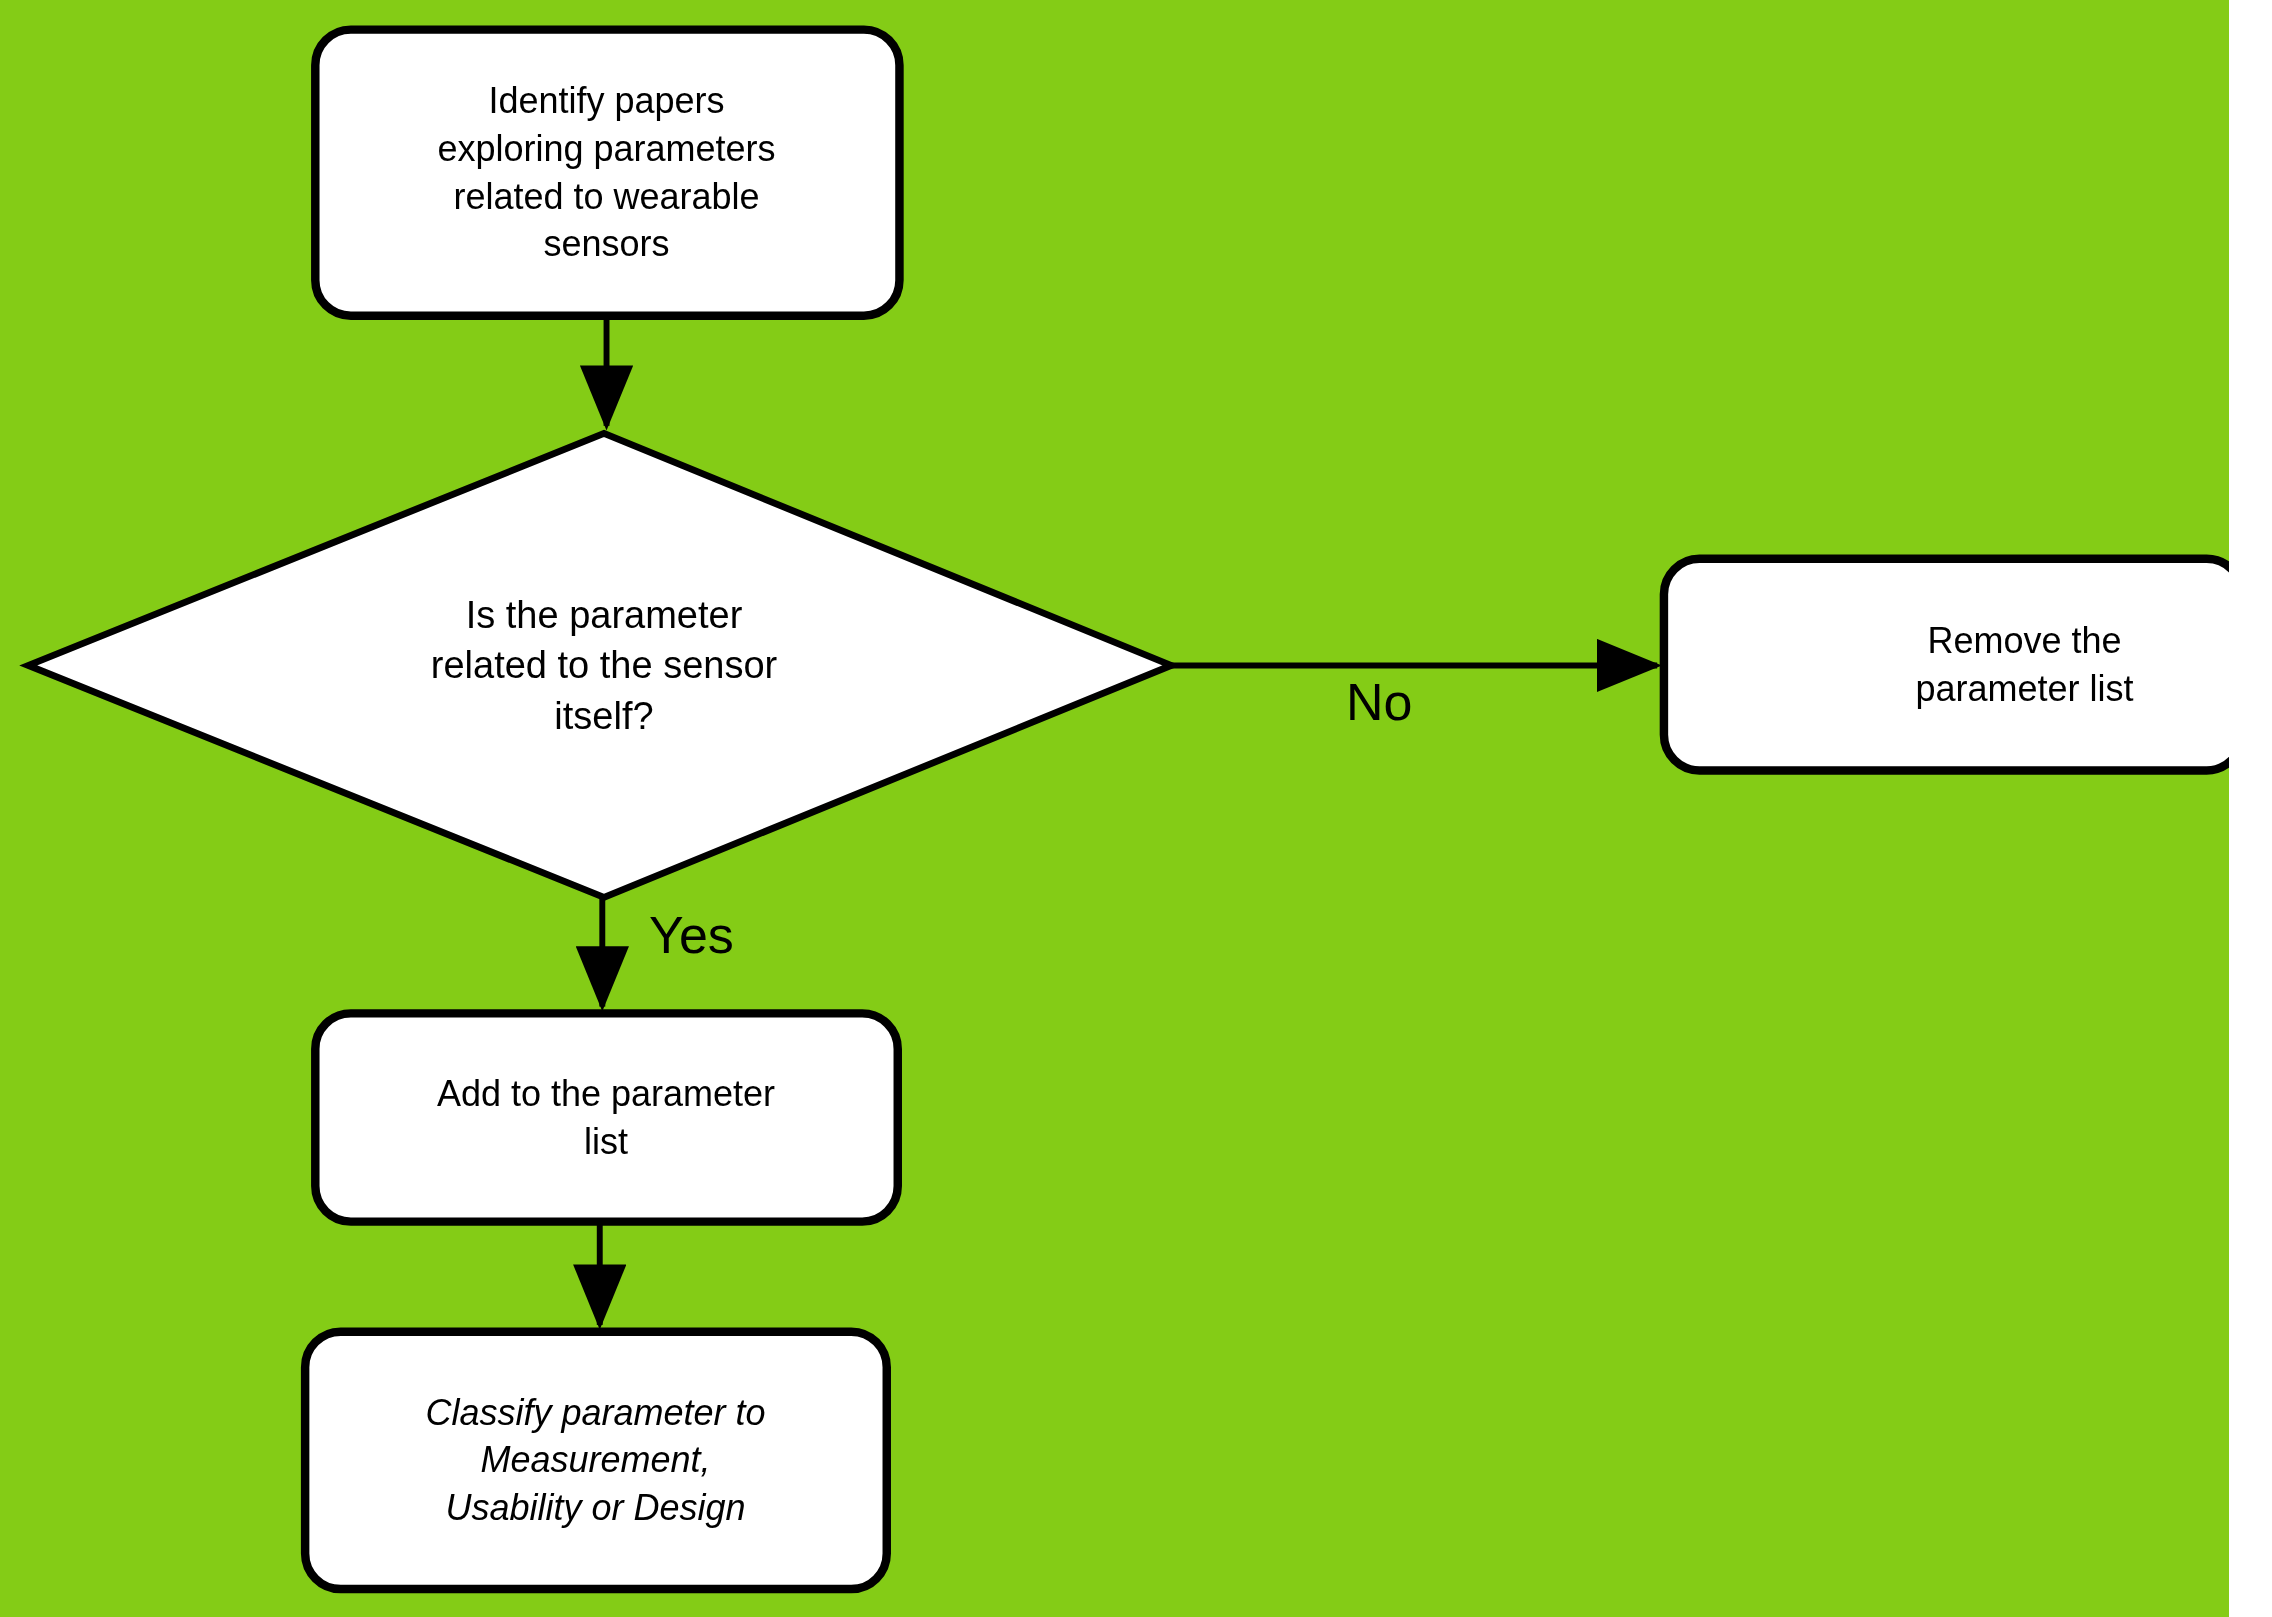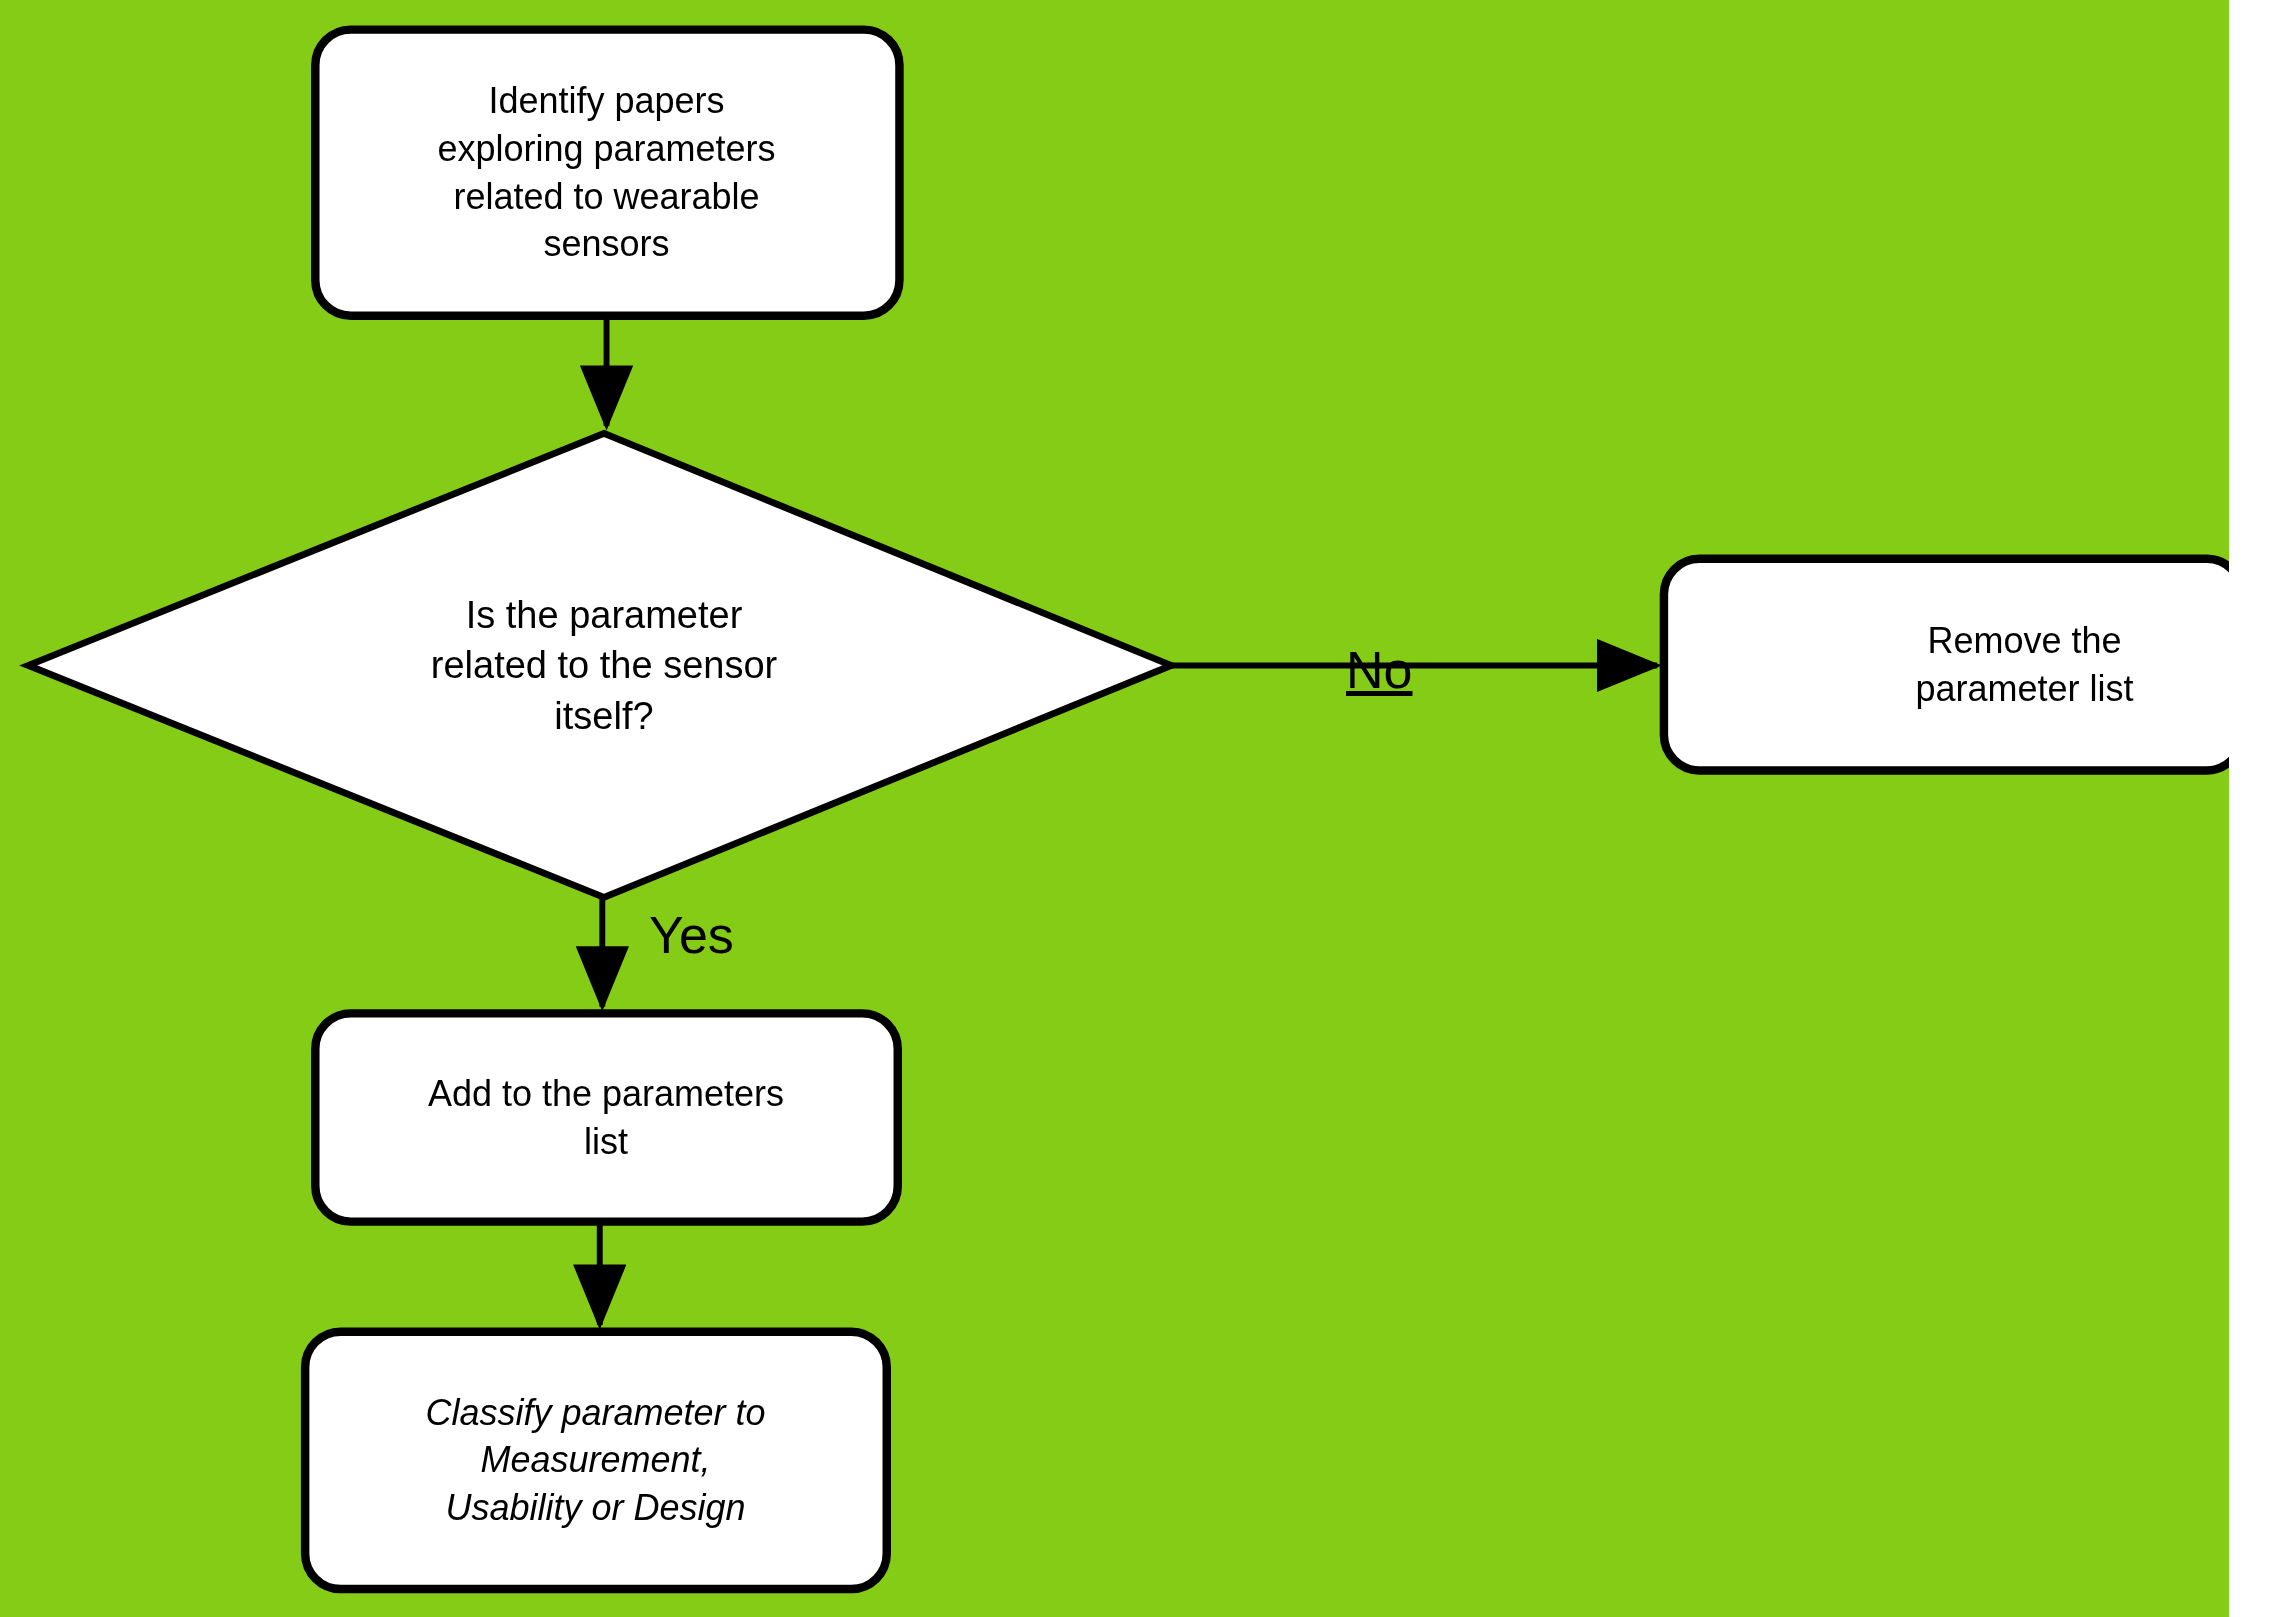--- a/index.html
+++ b/index.html
@@ -87,25 +87,25 @@
 related to wearable
 sensors</div>
 
   <div class="node-text diamond-text" style="left:350px; top:564px; width:508px; height:203px;">Is the parameter
 related to the sensor
 itself?</div>
 
   <div class="node-text box-text" style="left:1744px; top:567px; width:561px; height:195px;">Remove the
 parameter list</div>
 
-  <div class="node-text box-text" style="left:323px; top:1022px; width:566px; height:191px;">Add to the parameters
+  <div class="node-text box-text" style="left:323px; top:1022px; width:566px; height:191px;">Add to the parameter
 list</div>
 
   <div class="node-text box-text" style="left:313px; top:1340px; width:565px; height:240px;font-style:italic;">Classify parameter to
 Measurement,
 Usability or Design</div>
 
-  <div class="edge-label" style="left:1346px; top:644px;text-decoration:underline;">No</div>
+  <div class="edge-label" style="left:1346px; top:676px;">No</div>
 
   <div class="edge-label" style="left:649px; top:909px;">Yes</div>
 
 </div>
 
 
 </body></html>

